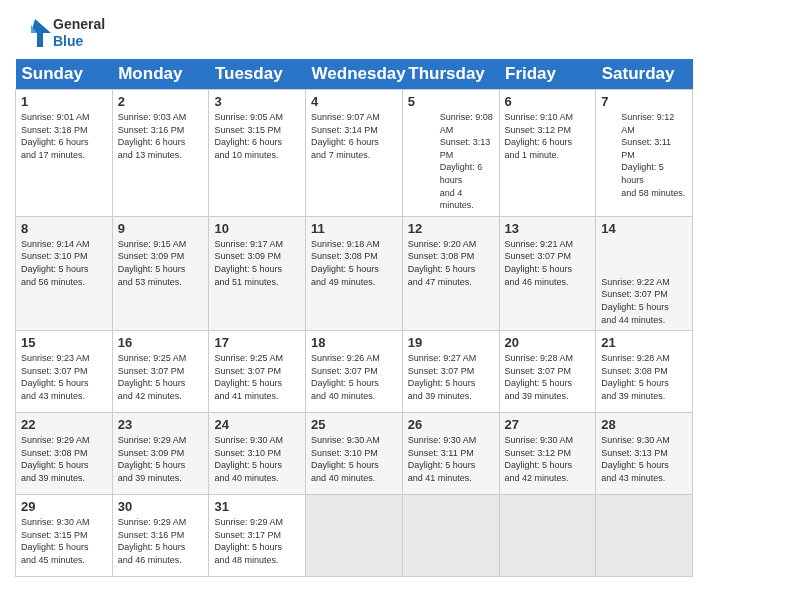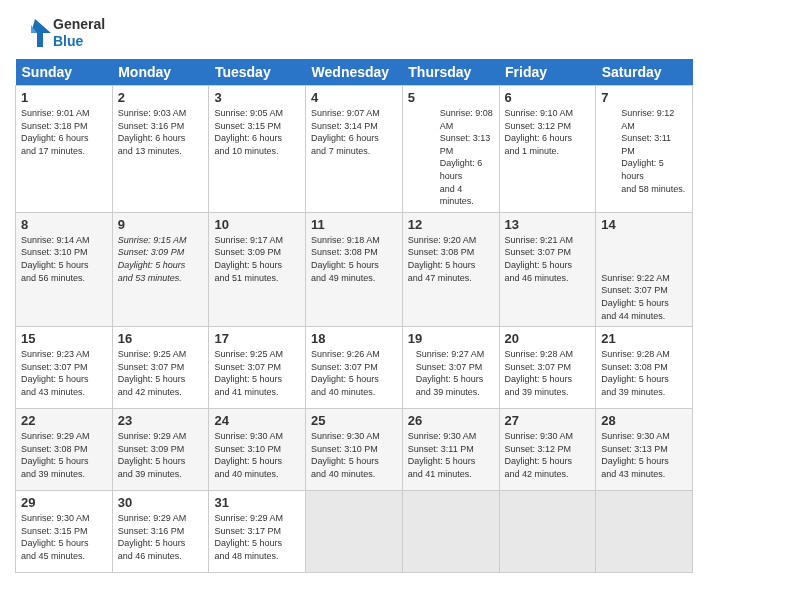--- a/index.html
+++ b/index.html
@@ -40,21 +40,21 @@
     .calendar-table {
       width: 100%;
       border-collapse: collapse;
       table-layout: fixed;
     }
     .calendar-table th {
       background-color: #2a75c7;
       color: #fff;
       text-align: left;
       padding: 5px 6px;
-      font-size: 14px;
+      font-size: 17px;
       font-weight: bold;
     }
     .calendar-table td {
       border: 1px solid #ccc;
       vertical-align: top;
       padding: 4px 5px;
       font-size: 9.5px;
       color: #333;
       height: 82px;
       width: calc(100% / 7);
@@ -169,21 +169,21 @@
         <tr>
           <td>
             <span class="day-number">8</span>
             <div class="day-info" style="white-space: pre-line;">Sunrise: 9:14 AM
 Sunset: 3:10 PM
 Daylight: 5 hours
 and 56 minutes.</div>
           </td>
           <td>
             <span class="day-number">9</span>
-            <div class="day-info" style="white-space: pre-line; font-style: italic;">Sunrise: 9:15 AM
+            <div class="day-info" style="white-space: pre-line;">Sunrise: 9:15 AM
 Sunset: 3:09 PM
 Daylight: 5 hours
 and 53 minutes.</div>
           </td>
           <td>
             <span class="day-number">10</span>
             <div class="day-info" style="white-space: pre-line;">Sunrise: 9:17 AM
 Sunset: 3:09 PM
 Daylight: 5 hours
 and 51 minutes.</div>
@@ -241,21 +241,21 @@
           </td>
           <td>
             <span class="day-number">18</span>
             <div class="day-info" style="white-space: pre-line;">Sunrise: 9:26 AM
 Sunset: 3:07 PM
 Daylight: 5 hours
 and 40 minutes.</div>
           </td>
           <td>
             <span class="day-number">19</span>
-            <div class="day-info" style="white-space: pre-line; margin-left: 8px;">Sunrise: 9:27 AM
+            <div class="day-info" style="white-space: pre-line;">Sunrise: 9:27 AM
 Sunset: 3:07 PM
 Daylight: 5 hours
 and 39 minutes.</div>
           </td>
           <td>
             <span class="day-number">20</span>
             <div class="day-info" style="white-space: pre-line;">Sunrise: 9:28 AM
 Sunset: 3:07 PM
 Daylight: 5 hours
 and 39 minutes.</div>

